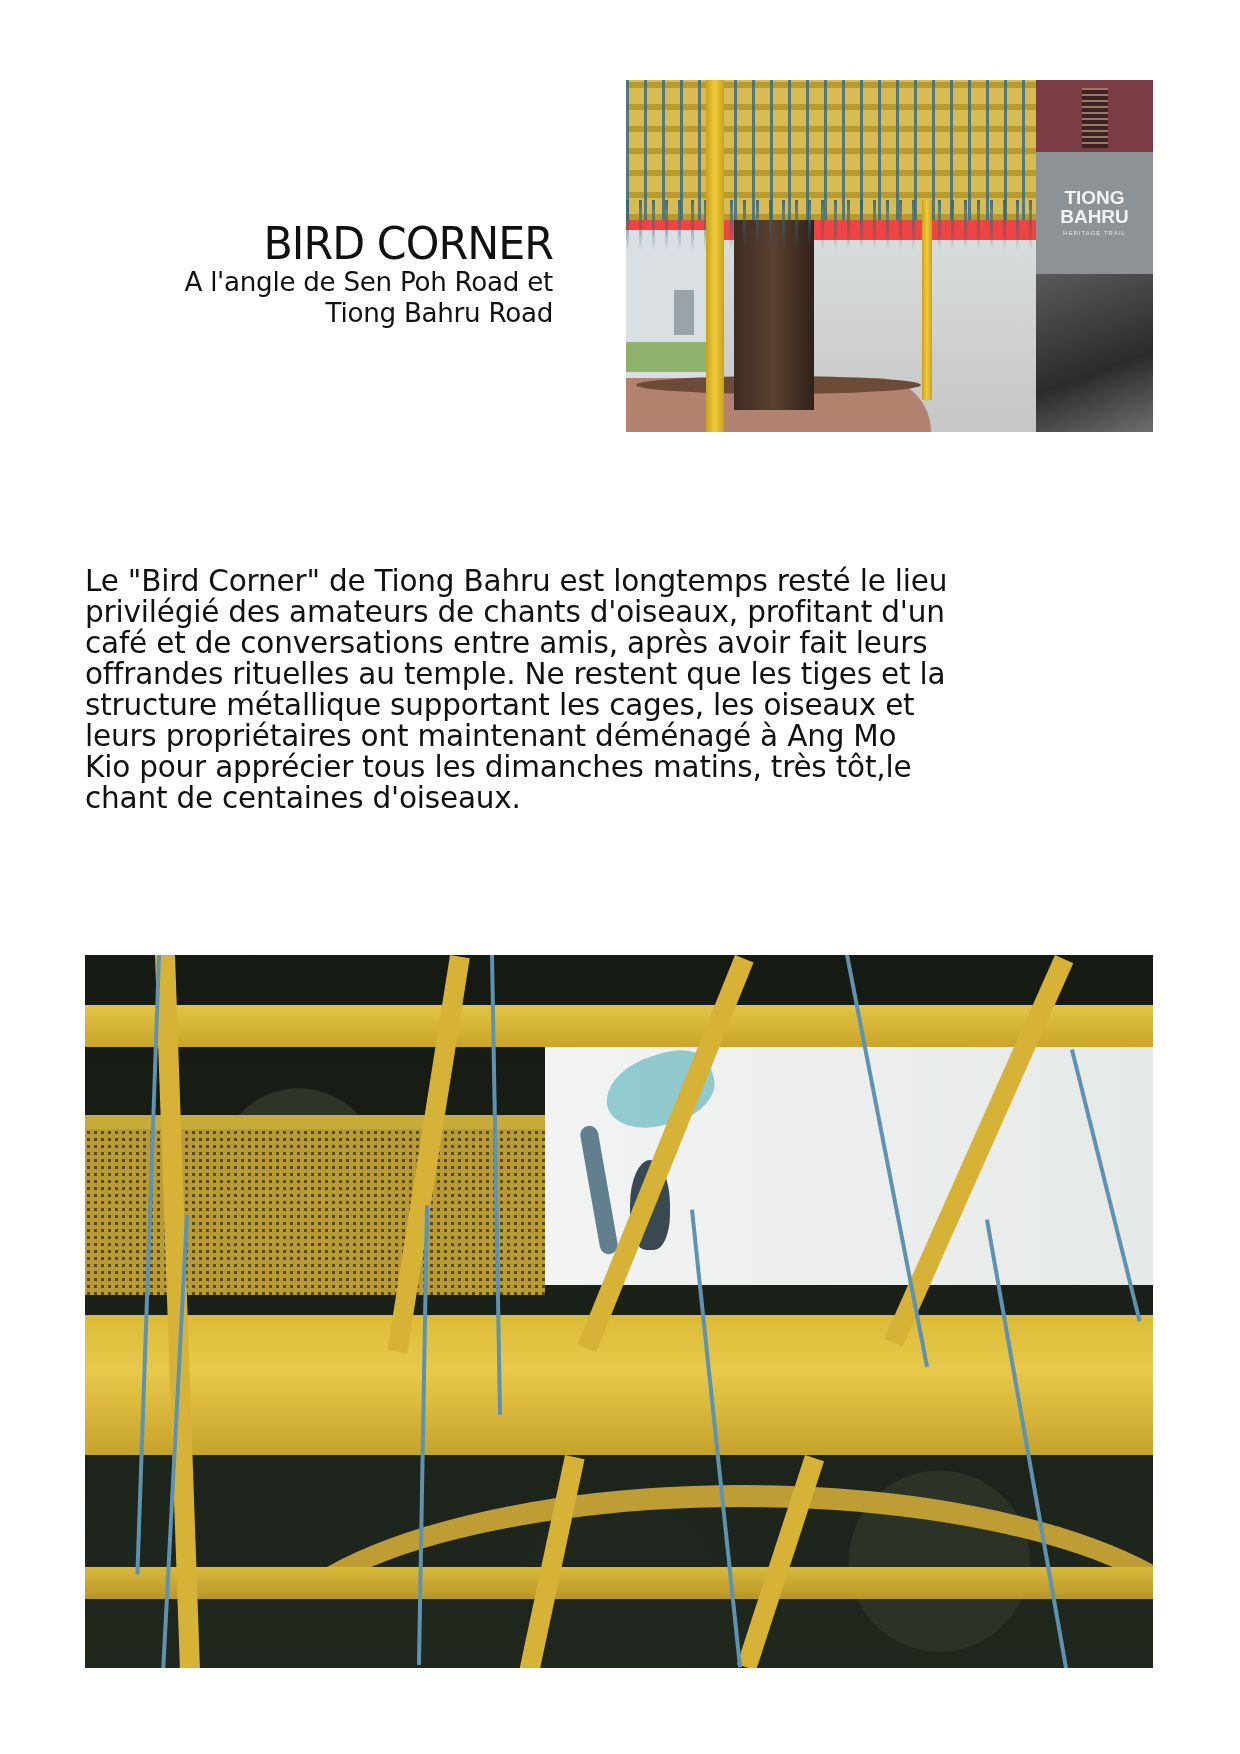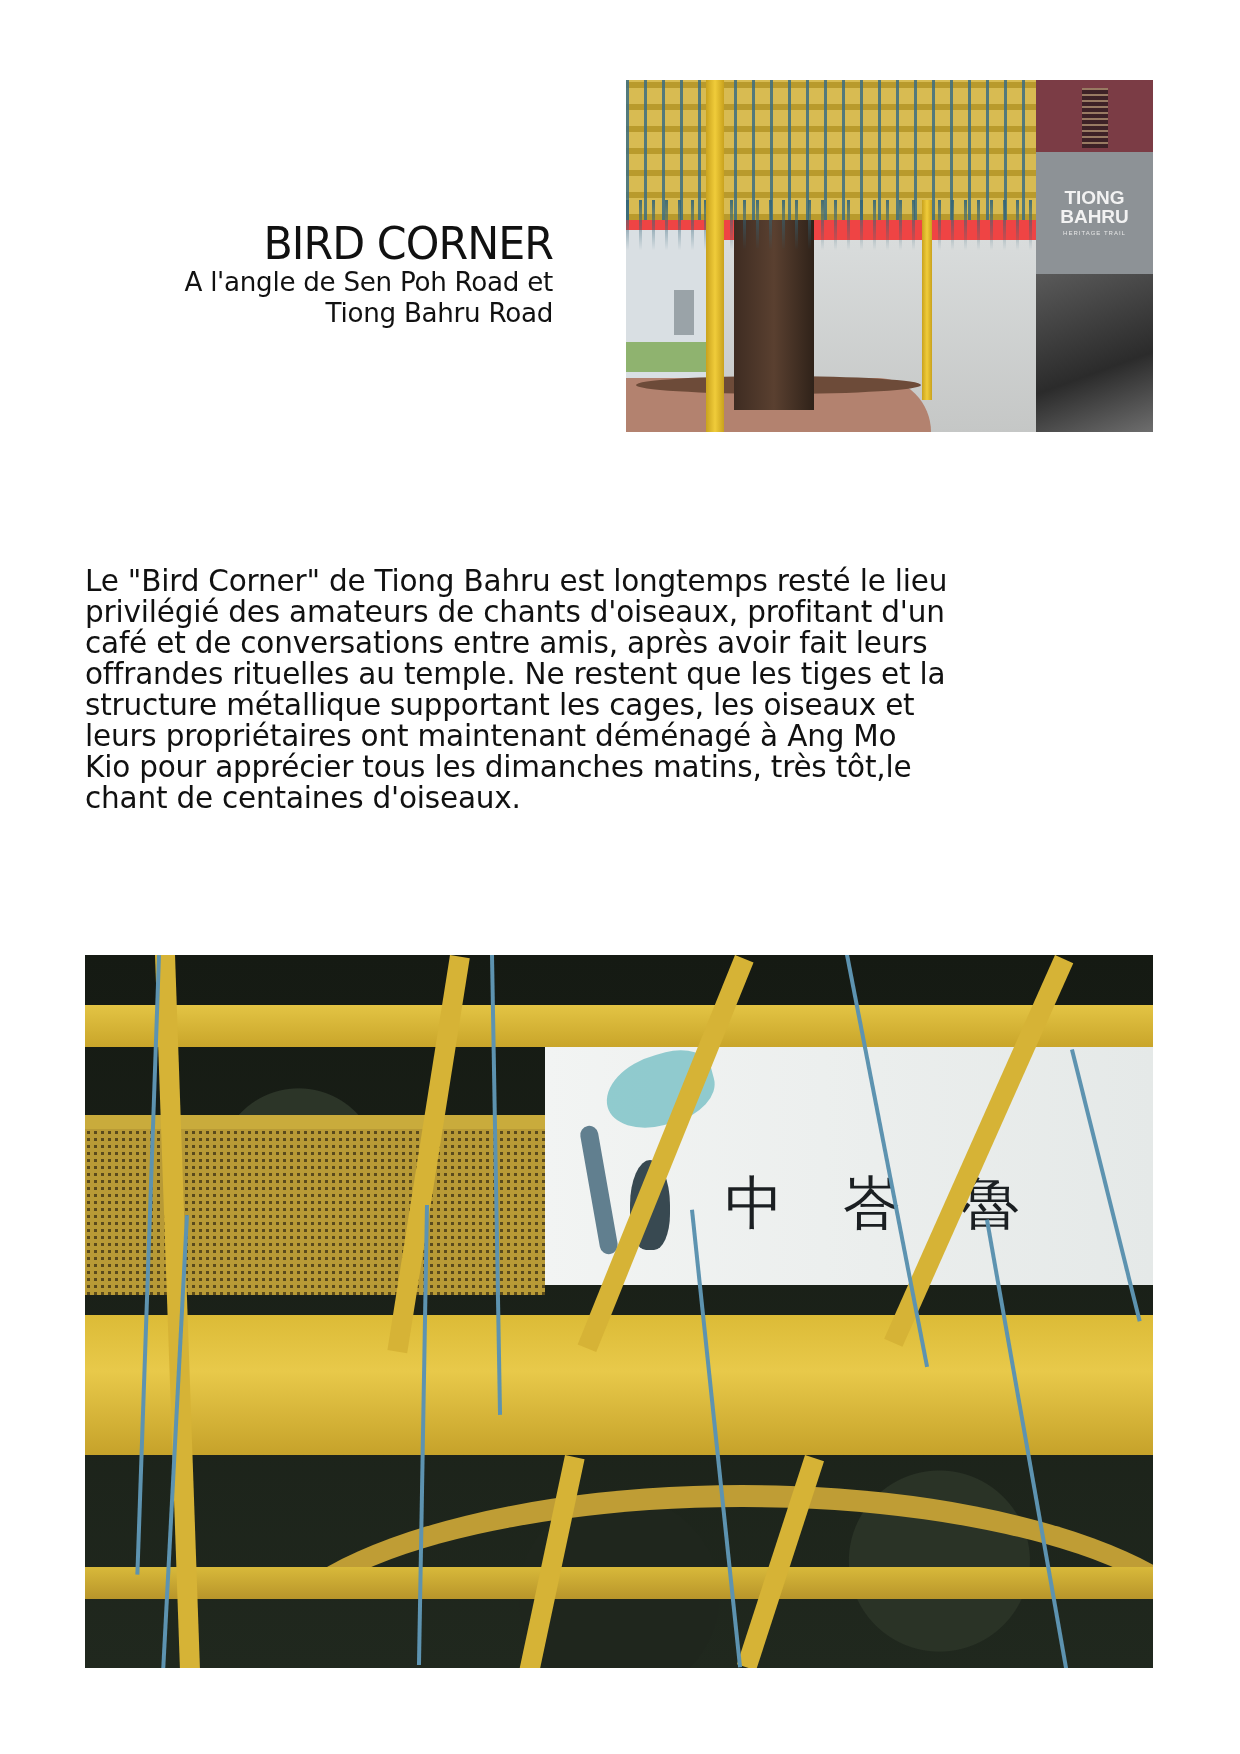--- a/index.html
+++ b/index.html
@@ -172,21 +172,20 @@
 leurs propriétaires ont maintenant déménagé à Ang Mo
 Kio pour apprécier tous les dimanches matins, très tôt,le
 chant de centaines d'oiseaux.</p>
 
 <div class="photo photo-bottom">
   <div class="pb-foliage"></div>
   <div class="pb-sign"></div>
   <div class="pb-bird2-tail"></div>
   <div class="pb-bird1"></div>
   <div class="pb-bird2"></div>
-  <div class="pb-chars">中峇魯</div>
   <div class="pb-mesh"></div>
   <div class="pb-mesh-frame"></div>
   <div class="pb-arch"></div>
   <div class="pb-beam-top"></div>
   <div class="pb-beam-main"></div>
   <div class="pb-beam-low"></div>
   <div class="pb-strut" style="left:70px;top:0;height:720px;transform:rotate(-2deg);"></div>
   <div class="pb-strut" style="left:365px;top:0;height:400px;transform:rotate(9deg);"></div>
   <div class="pb-strut" style="left:650px;top:0;height:420px;transform:rotate(22deg);"></div>
   <div class="pb-strut" style="left:970px;top:0;height:420px;transform:rotate(24deg);"></div>

